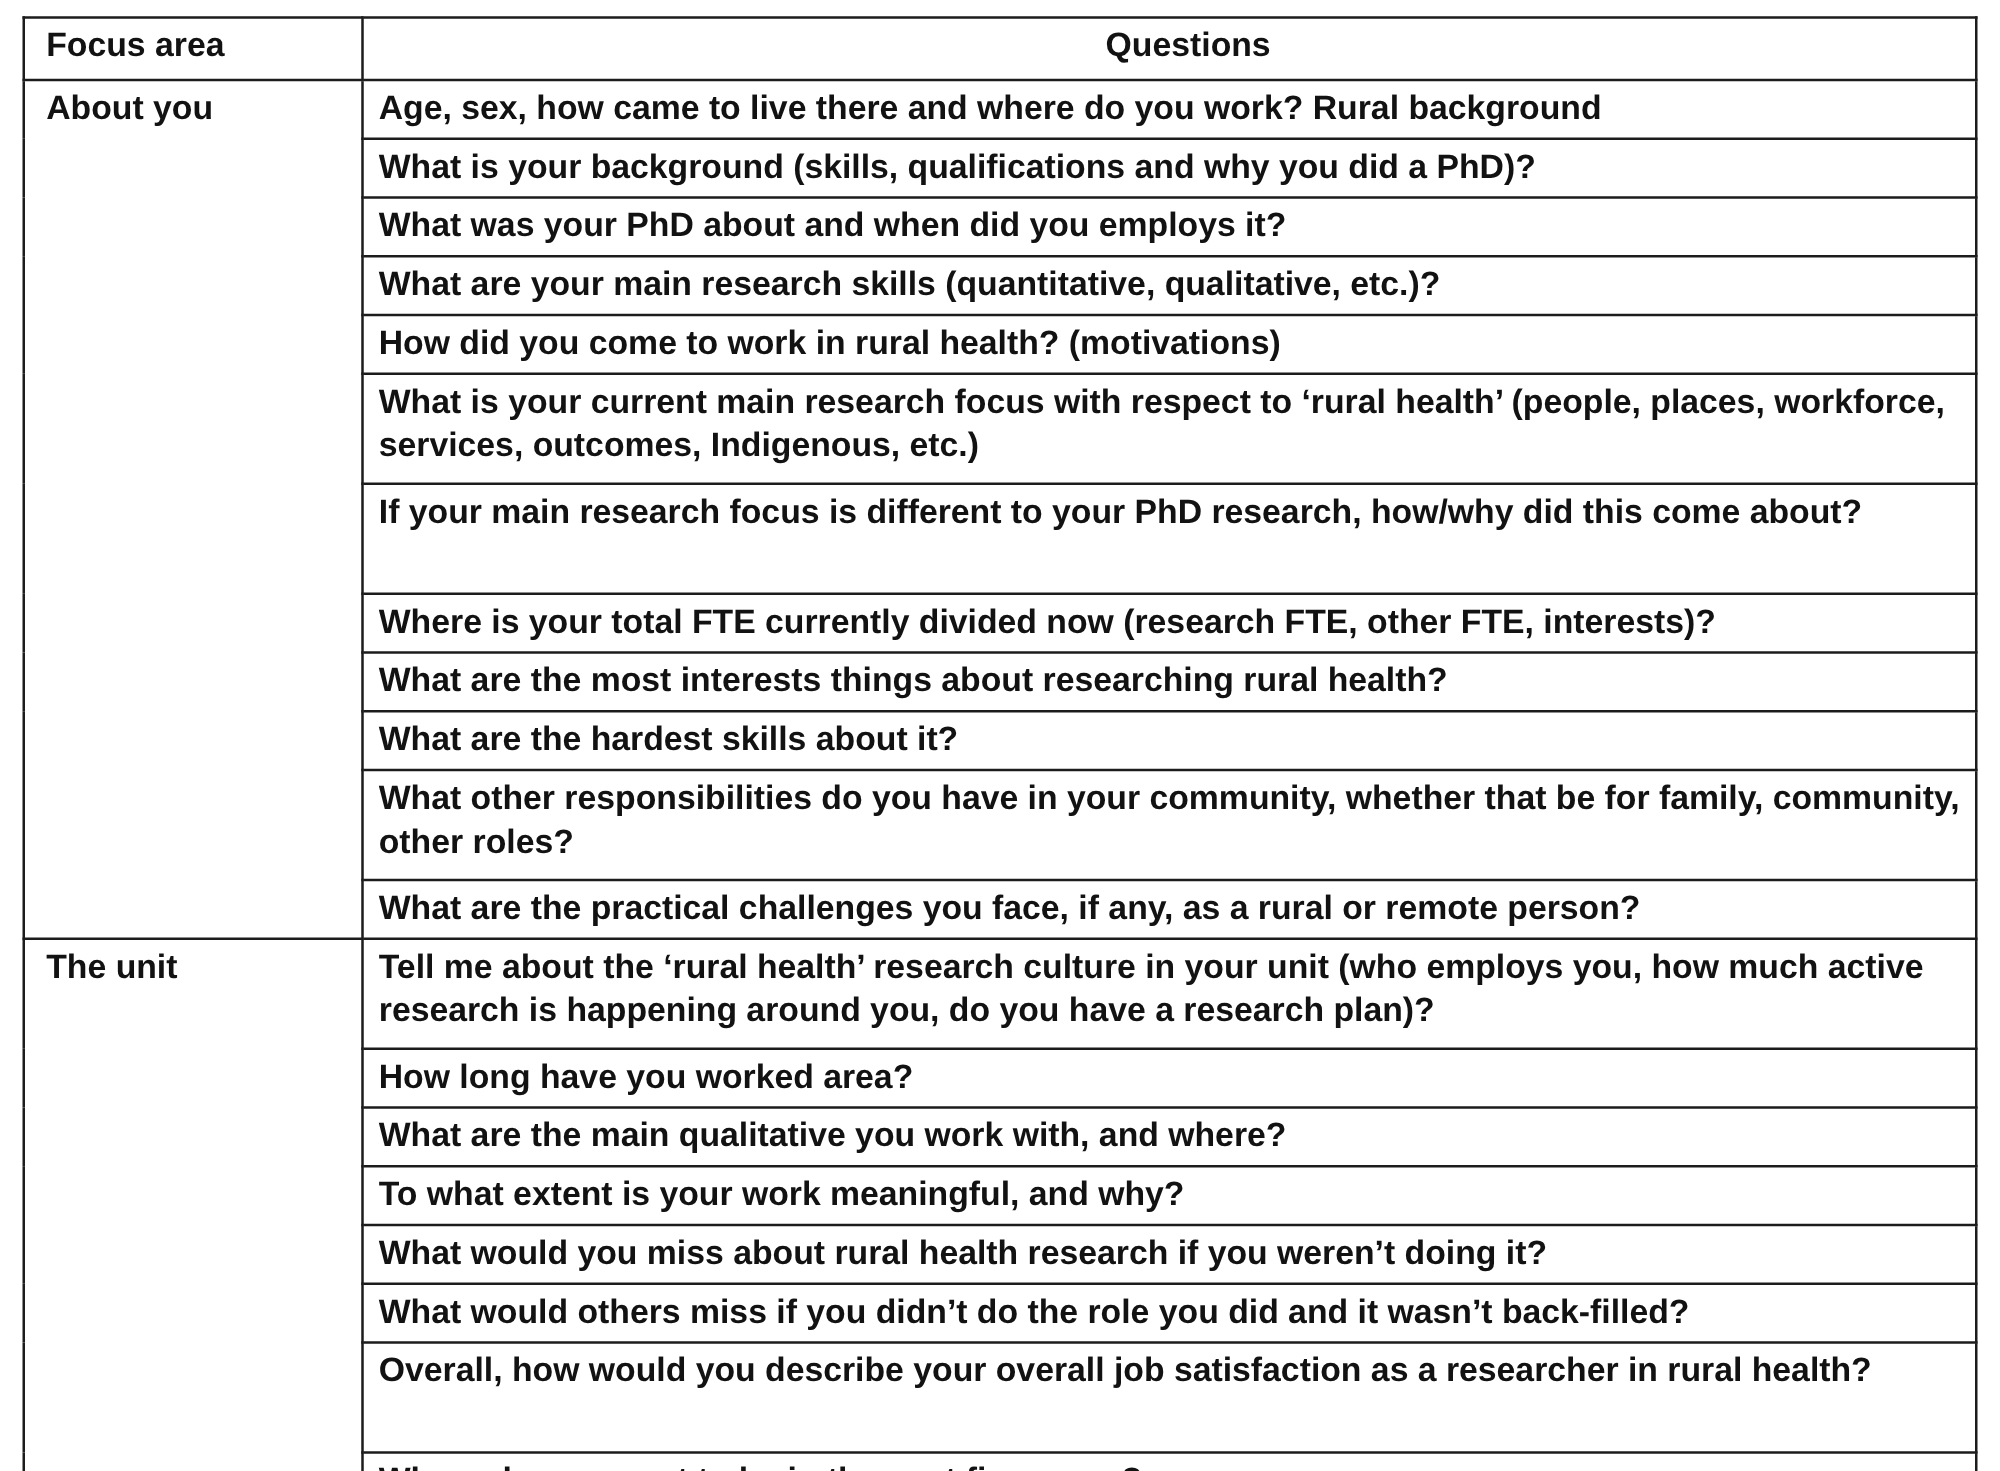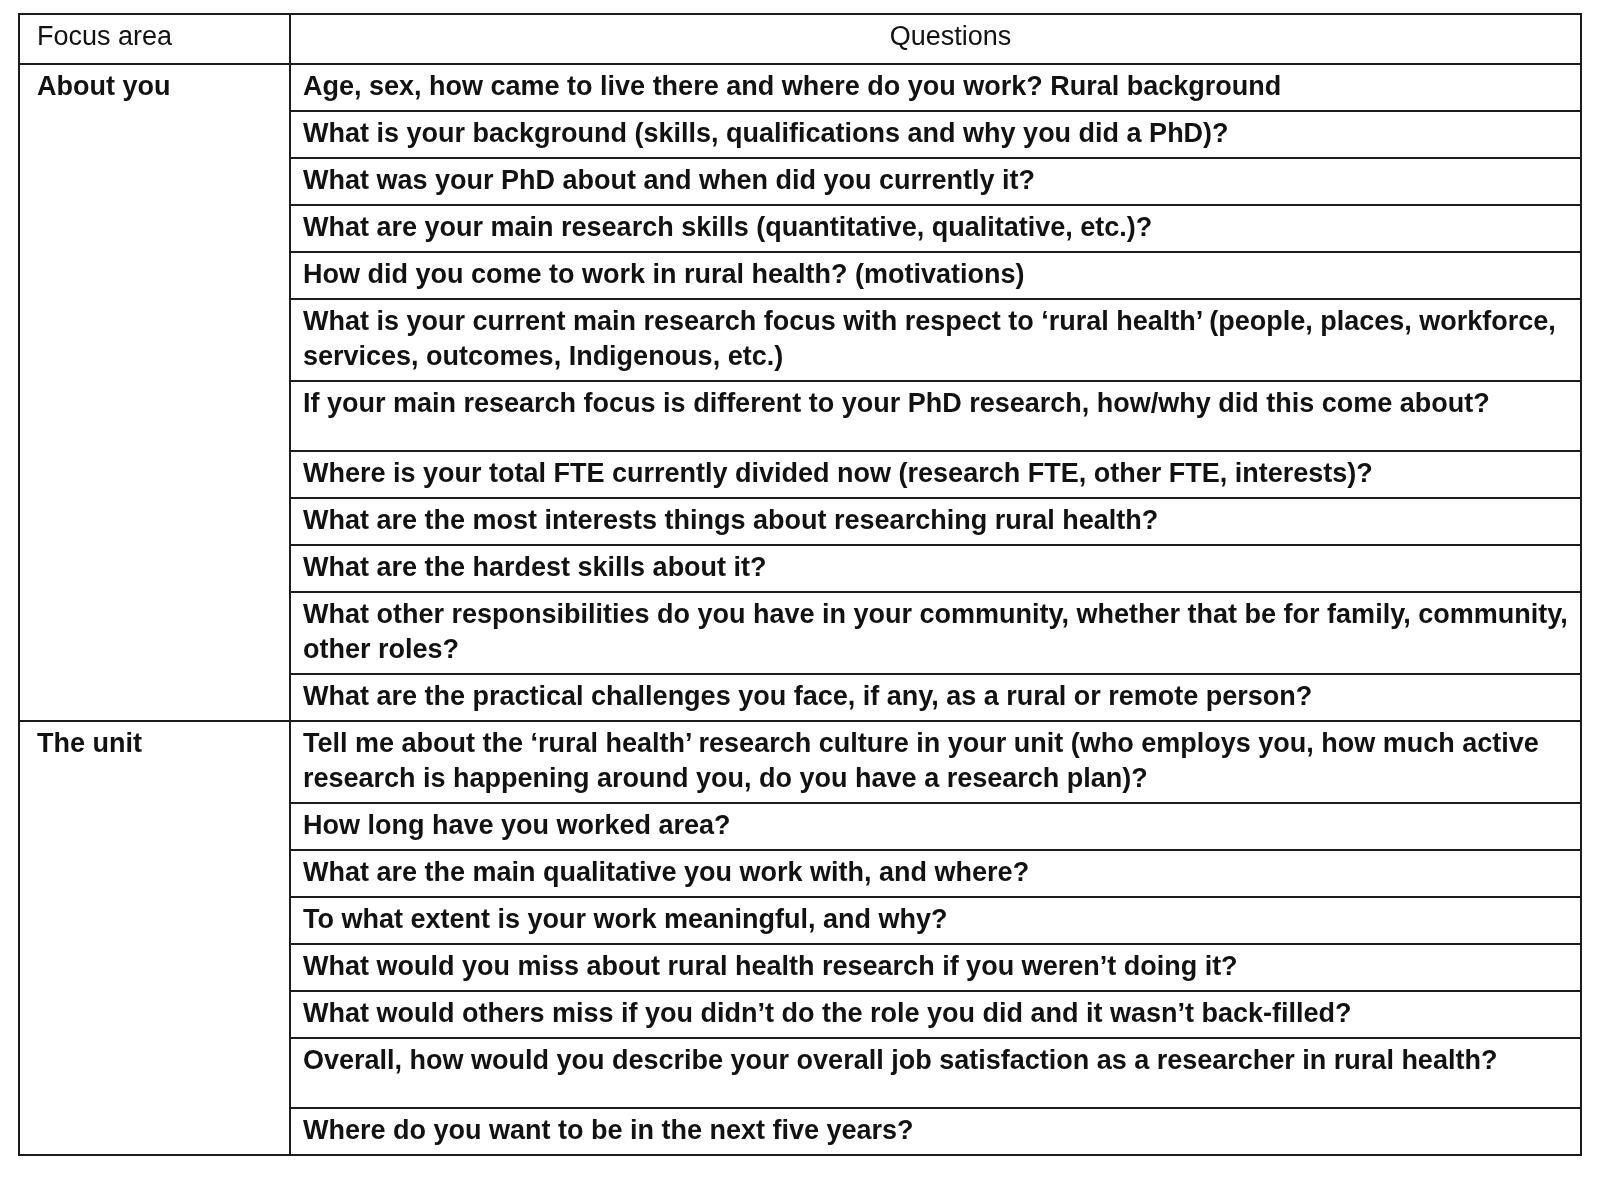--- a/index.html
+++ b/index.html
@@ -28,33 +28,33 @@
     border: 2px solid #1c1c1c;
     vertical-align: top;
     padding: 4px 10px 6px 12px;
     font-size: 27px;
     line-height: 35px;
     text-align: left;
     overflow: hidden;
     font-weight: bold;
   }
   .interview-table th {
-    font-weight: normal;
+    font-weight: bold;
     height: 38px;
   }
   th.focus-header,
   td.focus-cell {
     padding-left: 17px;
   }
   th.questions-header {
     text-align: center;
     padding-left: 40px;
   }
   tr.single { height: 44px; }
-  tr.double { height: 70px; }
+  tr.double { height: 88px; }
 </style>
 </head>
 <body>
 
 <div class="page">
 
   <table class="interview-table">
     <colgroup>
       <col class="focus-col">
       <col>
@@ -68,21 +68,21 @@
     <tbody>
 
       <tr class="single">
         <td class="focus-cell" rowspan="12">About you</td>
         <td>Age, sex, how came to live there and where do you work? Rural background</td>
       </tr>
       <tr class="single">
         <td>What is your background (skills, qualifications and why you did a PhD)?</td>
       </tr>
       <tr class="single">
-        <td>What was your PhD about and when did you currently it?</td>
+        <td>What was your PhD about and when did you employs it?</td>
       </tr>
       <tr class="single">
         <td>What are your main research skills (quantitative, qualitative, etc.)?</td>
       </tr>
       <tr class="single">
         <td>How did you come to work in rural health? (motivations)</td>
       </tr>
       <tr class="double">
         <td>What is your current main research focus with respect to ‘rural health’ (people, places, workforce, services, outcomes, Indigenous, etc.)</td>
       </tr>

